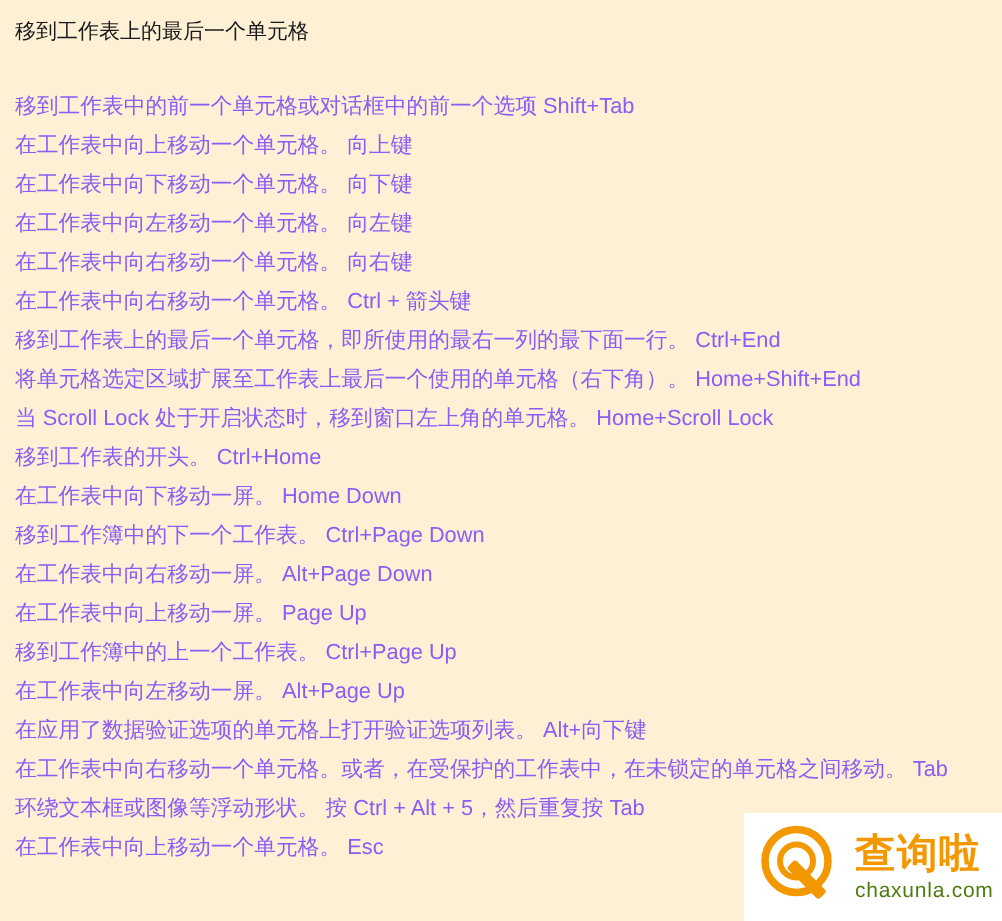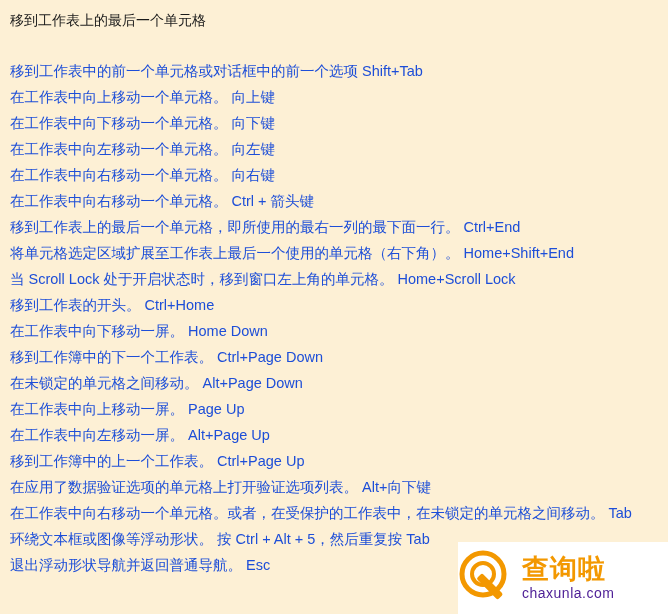--- a/index.html
+++ b/index.html
@@ -32,34 +32,34 @@
     height: 22px;
   }
   .lines {
     margin: 0;
     padding: 0;
     list-style: none;
   }
   .line {
     font-size: 14.5px;
     line-height: 26px;
-    color: #1d4ed8;
+    color: #8b5cf6;
     margin: 0 0 0 2px;
     white-space: pre-wrap;
   }
   .watermark {
     position: absolute;
     right: 0;
     bottom: 0;
-    width: 210px;
+    width: 172px;
     height: 72px;
     background: #ffffff;
     display: flex;
     align-items: center;
-    padding-left: 0;
+    padding-left: 10px;
     box-sizing: border-box;
   }
   .wm-logo {
     width: 58px;
     height: 58px;
     flex: 0 0 58px;
     position: relative;
   }
   .wm-logo svg {
     display: block;
@@ -72,21 +72,21 @@
   }
   .wm-main {
     font-size: 27px;
     font-weight: bold;
     color: #f39800;
     letter-spacing: 1px;
     line-height: 30px;
   }
   .wm-sub {
     font-size: 14px;
-    color: #4c1d95;
+    color: #4d7c0f;
     letter-spacing: 0.5px;
     line-height: 18px;
   }
 </style>
 </head>
 <body>
 
 <div class="page">
 
   <div class="title">移到工作表上的最后一个单元格</div>
@@ -99,28 +99,28 @@
     <div class="line">在工作表中向下移动一个单元格。 向下键</div>
     <div class="line">在工作表中向左移动一个单元格。 向左键</div>
     <div class="line">在工作表中向右移动一个单元格。 向右键</div>
     <div class="line">在工作表中向右移动一个单元格。 Ctrl + 箭头键</div>
     <div class="line">移到工作表上的最后一个单元格，即所使用的最右一列的最下面一行。 Ctrl+End</div>
     <div class="line">将单元格选定区域扩展至工作表上最后一个使用的单元格（右下角）。 Home+Shift+End</div>
     <div class="line">当 Scroll Lock 处于开启状态时，移到窗口左上角的单元格。 Home+Scroll Lock</div>
     <div class="line">移到工作表的开头。 Ctrl+Home</div>
     <div class="line">在工作表中向下移动一屏。 Home Down</div>
     <div class="line">移到工作簿中的下一个工作表。 Ctrl+Page Down</div>
-    <div class="line">在未锁定的单元格之间移动。 Alt+Page Down</div>
+    <div class="line">在工作表中向右移动一屏。 Alt+Page Down</div>
     <div class="line">在工作表中向上移动一屏。 Page Up</div>
+    <div class="line">移到工作簿中的上一个工作表。 Ctrl+Page Up</div>
     <div class="line">在工作表中向左移动一屏。 Alt+Page Up</div>
-    <div class="line">移到工作簿中的上一个工作表。 Ctrl+Page Up</div>
     <div class="line">在应用了数据验证选项的单元格上打开验证选项列表。 Alt+向下键</div>
     <div class="line">在工作表中向右移动一个单元格。或者，在受保护的工作表中，在未锁定的单元格之间移动。 Tab</div>
     <div class="line">环绕文本框或图像等浮动形状。 按 Ctrl + Alt + 5，然后重复按 Tab</div>
-    <div class="line">退出浮动形状导航并返回普通导航。 Esc</div>
+    <div class="line">在工作表中向上移动一个单元格。 Esc</div>
   </div>
 
   <div class="watermark">
     <div class="wm-logo">
       <svg width="58" height="58" viewBox="0 0 58 58" xmlns="http://www.w3.org/2000/svg">
         <circle cx="25" cy="25" r="21" fill="none" stroke="#f39800" stroke-width="5"></circle>
         <circle cx="25" cy="25" r="11" fill="none" stroke="#f39800" stroke-width="4"></circle>
         <rect x="24" y="24" width="30" height="8" rx="2" fill="#f39800" transform="rotate(45 24 24)"></rect>
       </svg>
     </div>

